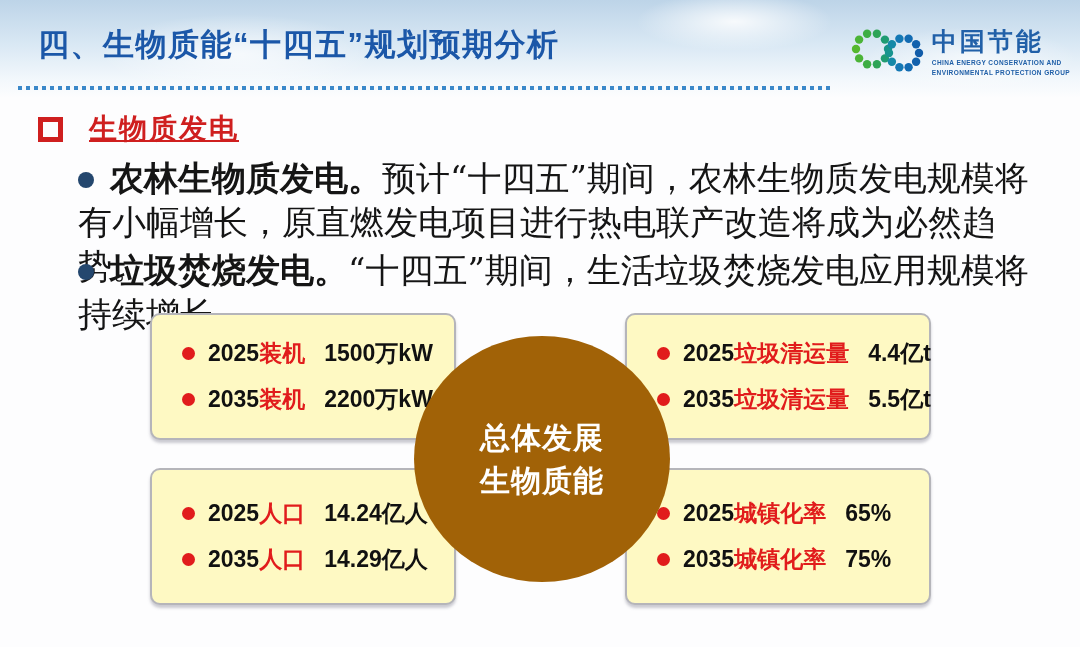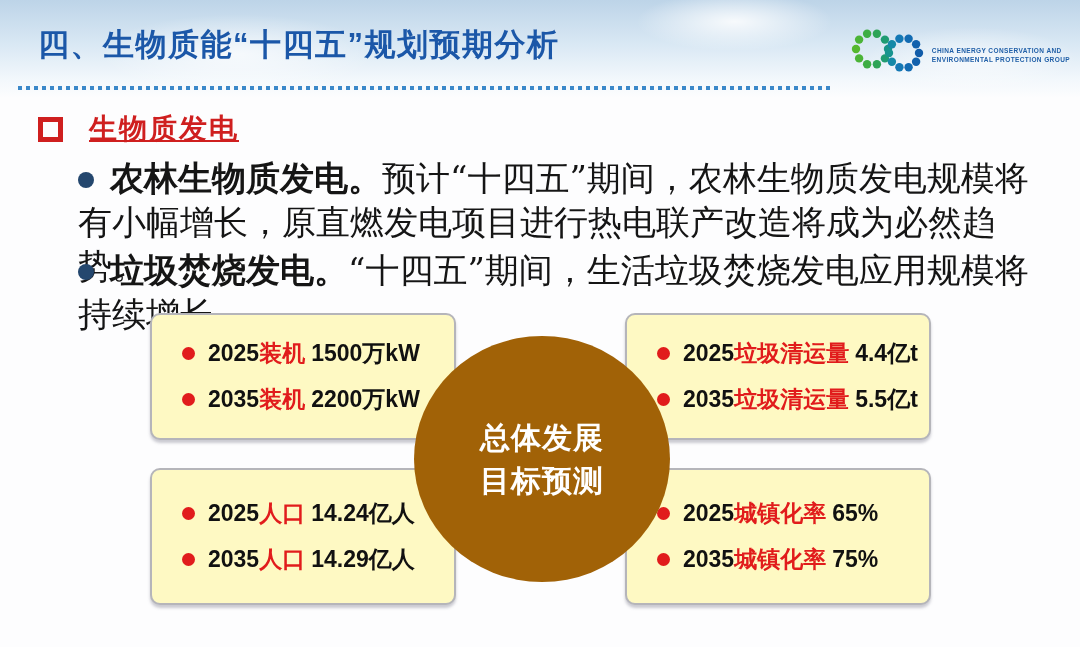--- a/index.html
+++ b/index.html
@@ -54,21 +54,21 @@
     display:flex; flex-direction:column; justify-content:center; gap:15px;
     padding-left:30px;
   }
   .box-tl { left:150px; top:313px; height:127px; }
   .box-tr { left:625px; top:313px; height:127px; }
   .box-bl { left:150px; top:468px; height:137px; }
   .box-br { left:625px; top:468px; height:137px; }
   .row { display:flex; align-items:center; font-size:23px; font-weight:bold; color:#111; white-space:nowrap; }
   .red-dot { width:13px; height:13px; border-radius:50%; background:#e11c1c; margin-right:13px; flex:none; }
   .metric-label { color:#e11c1c; }
-  .metric-value { margin-left:6px; }
+  .metric-value { margin-left:19px; }
   
   .circle {
     position:absolute; left:414px; top:336px; width:256px; height:246px;
     border-radius:50%; background:#a16207;
     display:flex; align-items:center; justify-content:center; text-align:center;
     color:#ffffff; font-size:30px; font-weight:bold; line-height:1.45; letter-spacing:1px;
   }
 </style>
 </head>
 <body>
@@ -100,20 +100,21 @@
         <circle cx="48.4" cy="45.3" r="4.2" fill="#1478b4"></circle>
         <circle cx="40.9" cy="39.8" r="4.2" fill="#1589a8"></circle>
         <circle cx="38" cy="31" r="4.2" fill="#18948f"></circle>
         <circle cx="40.9" cy="22.2" r="4.2" fill="#1589a8"></circle>
         <circle cx="48.4" cy="16.7" r="4.2" fill="#1478b4"></circle>
         <circle cx="57.6" cy="16.7" r="4.2" fill="#126bb2"></circle>
         <circle cx="65.1" cy="22.2" r="4.2" fill="#1261ad"></circle>
       </svg>
     </span>
     <div>
+      <div class="logo-name">中国节能</div>
       <div class="logo-sub">
         <div>CHINA ENERGY CONSERVATION AND</div>
         <div>ENVIRONMENTAL PROTECTION GROUP</div>
       </div>
     </div>
   </div>
 
   <div class="dotted-line"></div>
 
   <div class="section-head">
@@ -185,17 +186,17 @@
       <span class="red-dot"></span>
       <span>2035</span>
       <span class="metric-label">城镇化率</span>
       <span class="metric-value">75%</span>
     </div>
   </div>
 
   <div class="circle">
     <div>
       <div>总体发展</div>
-      <div>目标预测</div>
+      <div>生物质能</div>
     </div>
   </div>
 
 </div>
 
 </body></html>

